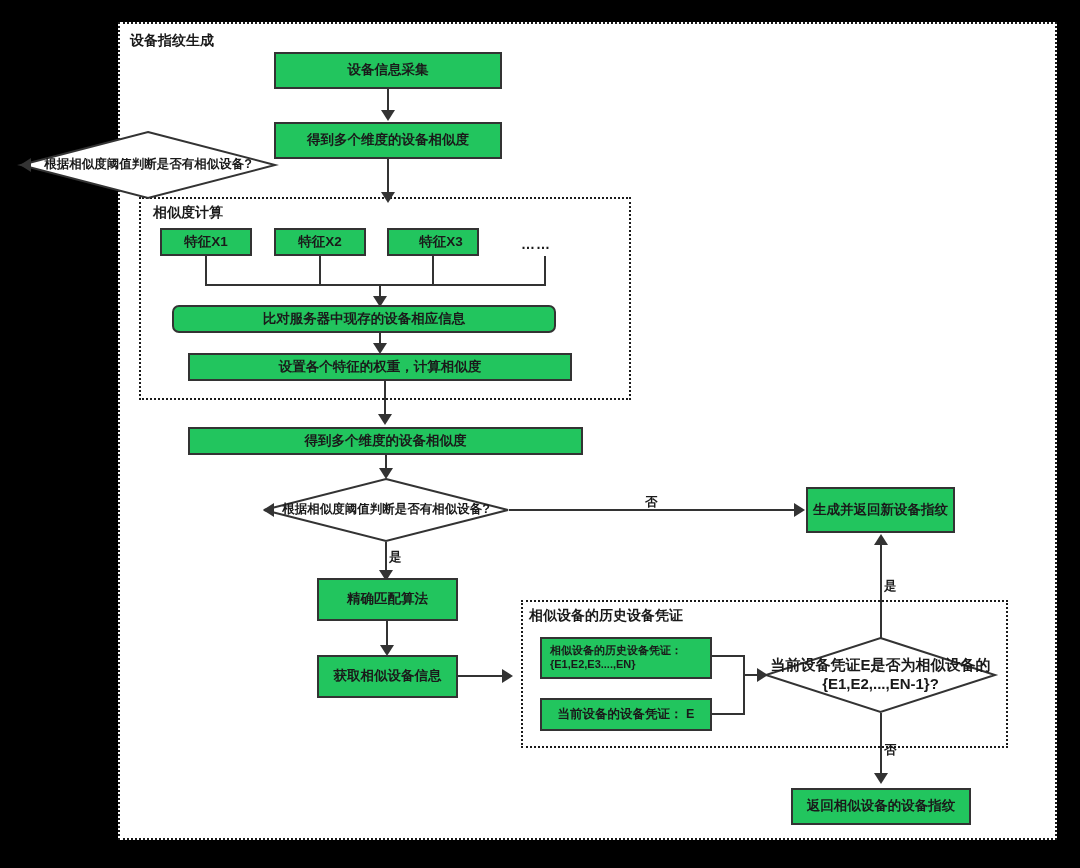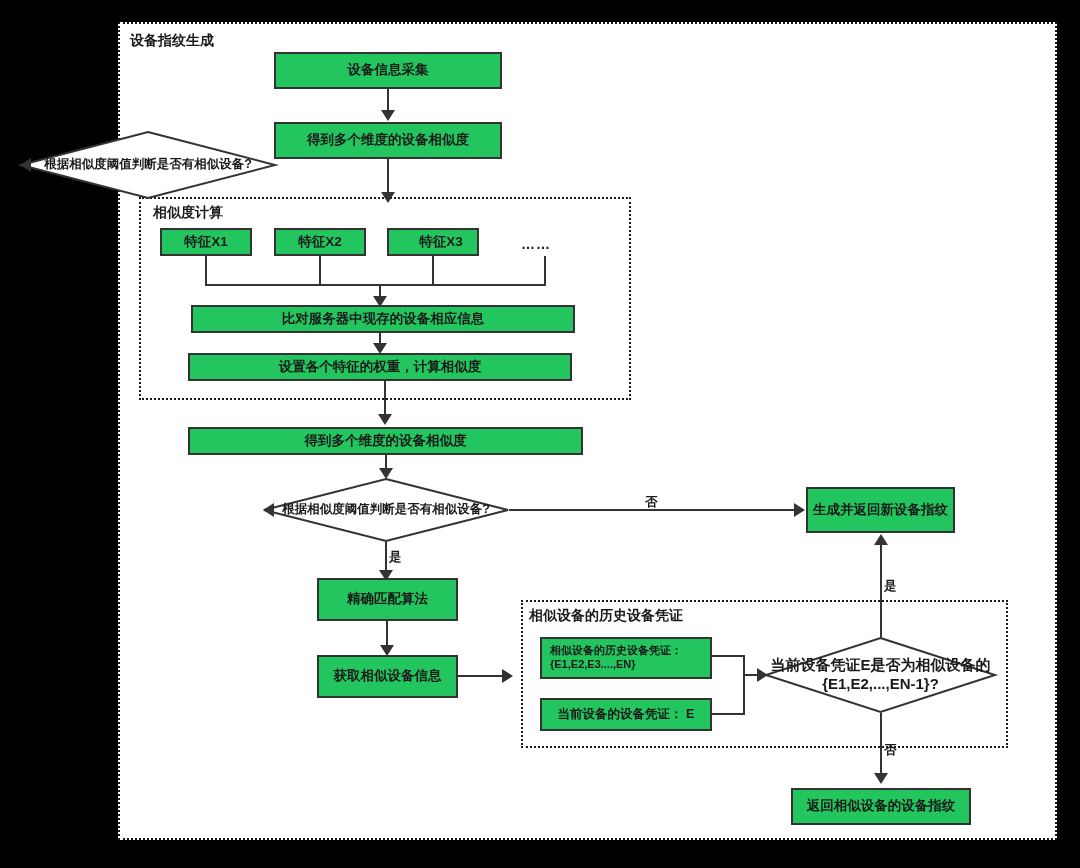--- a/index.html
+++ b/index.html
@@ -157,21 +157,21 @@
   <div class="line v" style="left:205px; top:256px; height:30px;"></div>
   <div class="line v" style="left:319px; top:256px; height:30px;"></div>
   <div class="line v" style="left:432px; top:256px; height:30px;"></div>
   <div class="line v" style="left:544px; top:256px; height:30px;"></div>
 
   <div class="line h" style="left:205px; top:284px; width:341px;"></div>
 
   <div class="line v" style="left:379px; top:284px; height:16px;"></div>
   <div class="arrow down" style="left:373px; top:296px;"></div>
 
-  <div class="node" style="left:191px; top:305px; width:384px; height:28px;">比对服务器中现存的设备相应信息</div>
+  <div class="node" style="left:172px; top:305px; width:384px; height:28px;border-radius:7px;">比对服务器中现存的设备相应信息</div>
 
   <div class="line v" style="left:379px; top:333px; height:12px;"></div>
   <div class="arrow down" style="left:373px; top:343px;"></div>
 
   <div class="node" style="left:188px; top:353px; width:384px; height:28px;">设置各个特征的权重，计算相似度</div>
 
   <div class="line v" style="left:384px; top:381px; height:34px;"></div>
   <div class="arrow down" style="left:378px; top:414px;"></div>
 
   <div class="node" style="left:188px; top:427px; width:395px; height:28px;">得到多个维度的设备相似度</div>

